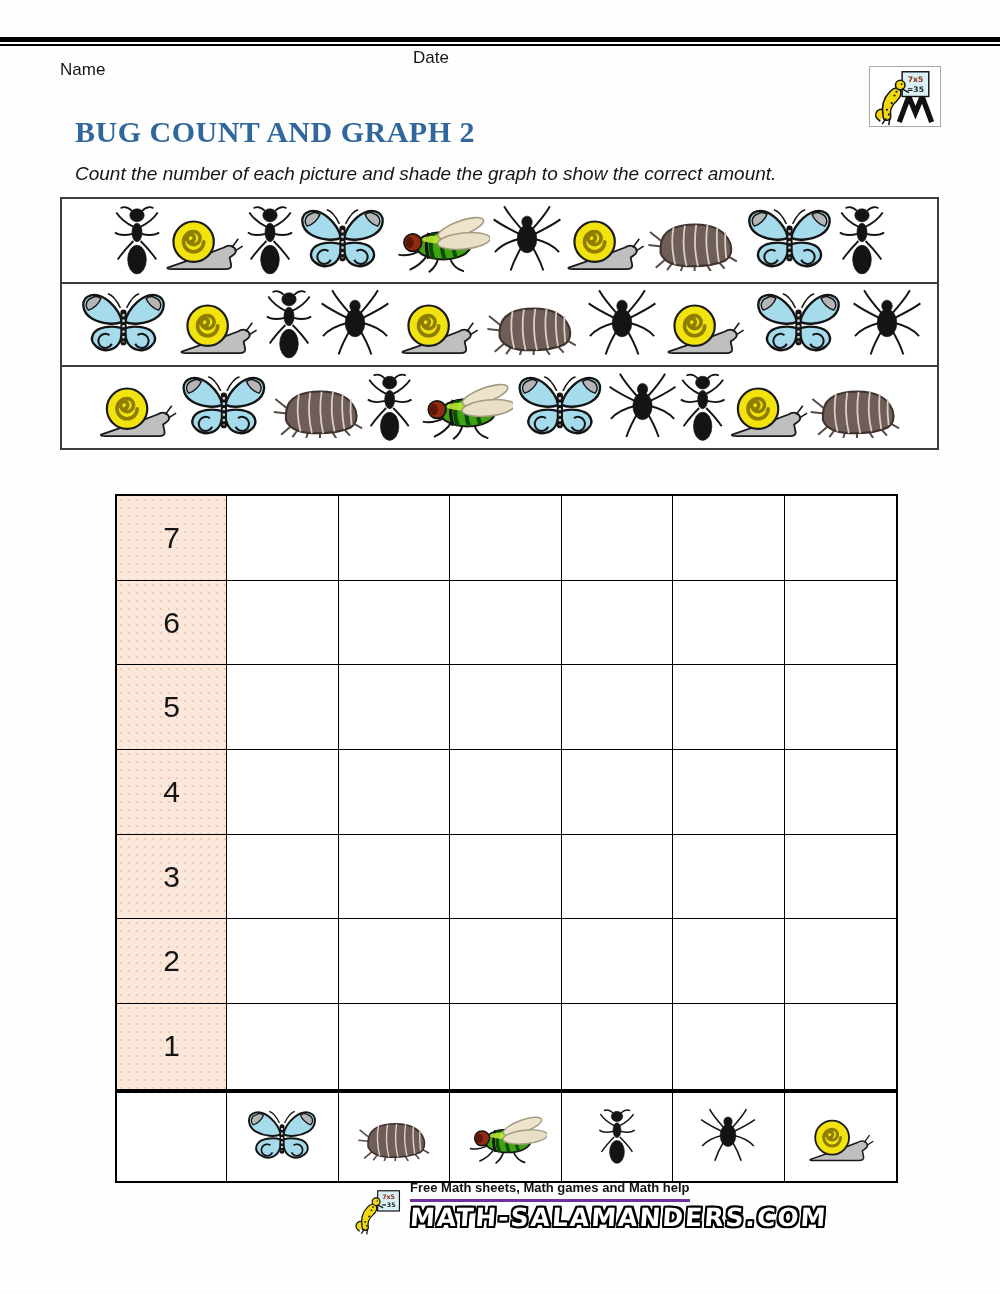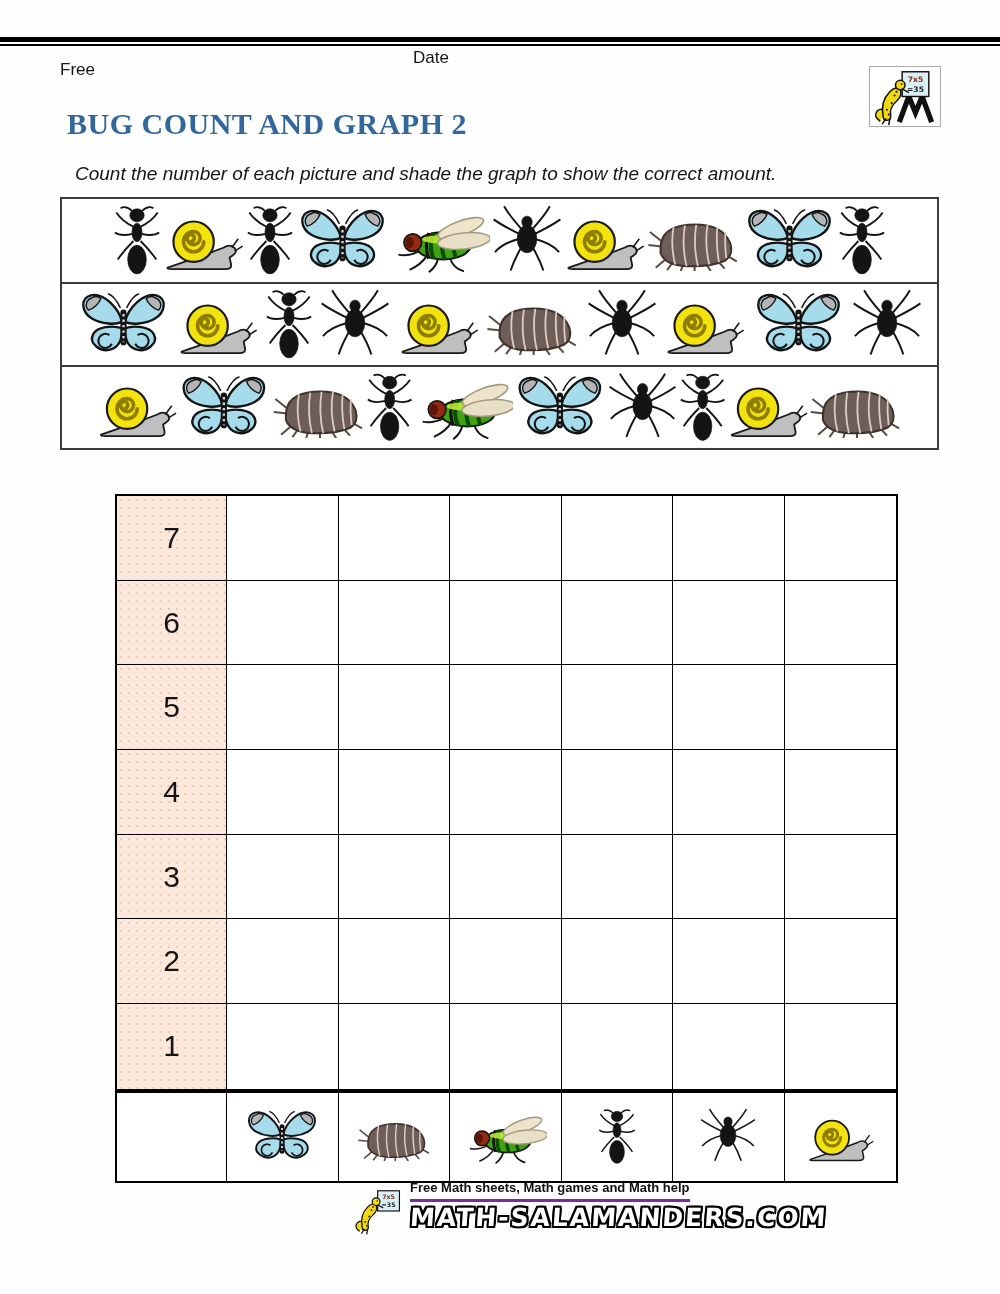--- a/index.html
+++ b/index.html
@@ -9,21 +9,21 @@
     font-family:"Liberation Sans",sans-serif;color:#1a1a1a;
   }
   .top-rule{position:absolute;top:37px;left:0;width:1000px;height:2px;
     border-top:5px solid #000;border-bottom:2px solid #000;}
   .field-label{position:absolute;font-size:17px;color:#161616;}
   .name-label{top:60px;left:60px;}
   .date-label{top:48px;left:413px;}
   .corner-logo{position:absolute;top:66px;left:869px;width:72px;height:61px;
     background:#fff;border:1px solid #a9a9a9;box-sizing:border-box;}
   .corner-logo svg{width:100%;height:100%;}
-  .page-title{position:absolute;top:100px;left:60px;margin:7px;
+  .page-title{position:absolute;top:100px;left:60px;margin:15px;
     font-family:"Liberation Serif",serif;font-weight:bold;letter-spacing:.5px;
     font-size:30px;color:#31679c;}
   .instruction{position:absolute;top:148px;left:60px;margin:15px;
     font-style:italic;font-size:19px;color:#161616;}
   
   .bug-box{position:absolute;top:197px;left:60px;width:879px;height:253px;
     border:2px solid #3c3c3c;box-sizing:border-box;background:#fefffe;}
   .bug-row{display:flex;justify-content:space-between;align-items:center;
     height:83px;box-sizing:border-box;}
   .bug-row + .bug-row{border-top:2px solid #3c3c3c;}
@@ -175,21 +175,21 @@
       <circle cx="25" cy="30" r="1.1" fill="#111"></circle>
         <circle cx="19" cy="50" r="1.1" fill="#111"></circle>
       <circle cx="27" cy="26" r="1.1" fill="#111"></circle>
     </g>
   </defs>
 </svg>
 
 <div class="page">
   <div class="top-rule"></div>
 
-  <span class="field-label name-label">Free</span>
+  <span class="field-label name-label">Name</span>
   <span class="field-label date-label">Date</span>
 
   <div class="corner-logo">
     <svg viewBox="0 0 72 62">
       <use href="#sym-easelM" xlink:href="#sym-easelM"></use>
       <use href="#sym-salamander" xlink:href="#sym-salamander"></use>
     </svg>
   </div>
 
   <h1 class="page-title">BUG COUNT AND GRAPH 2</h1>

